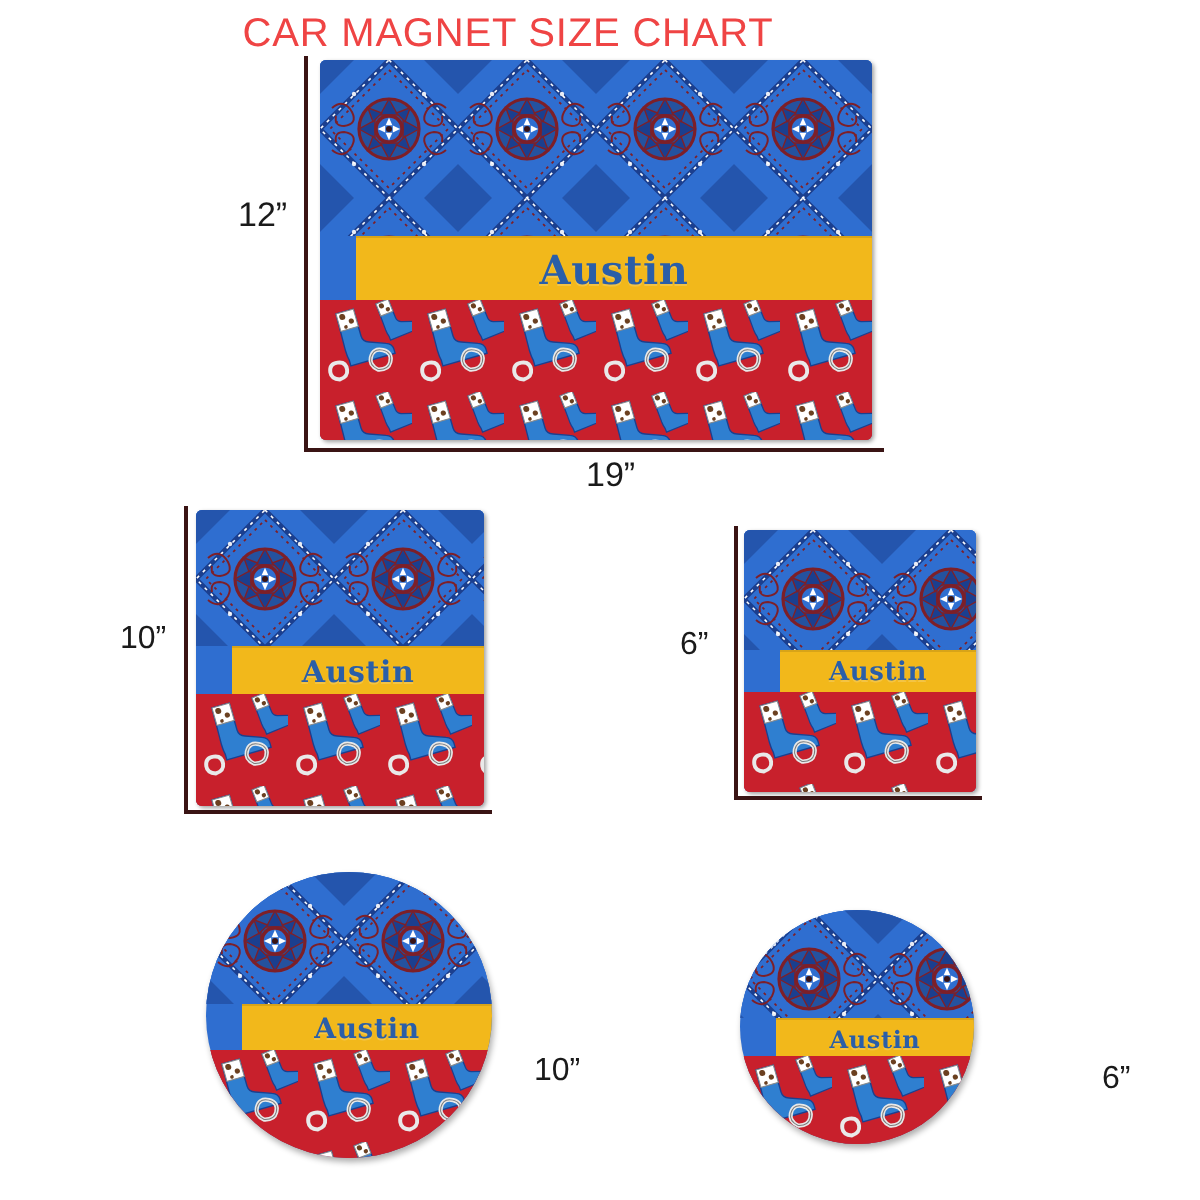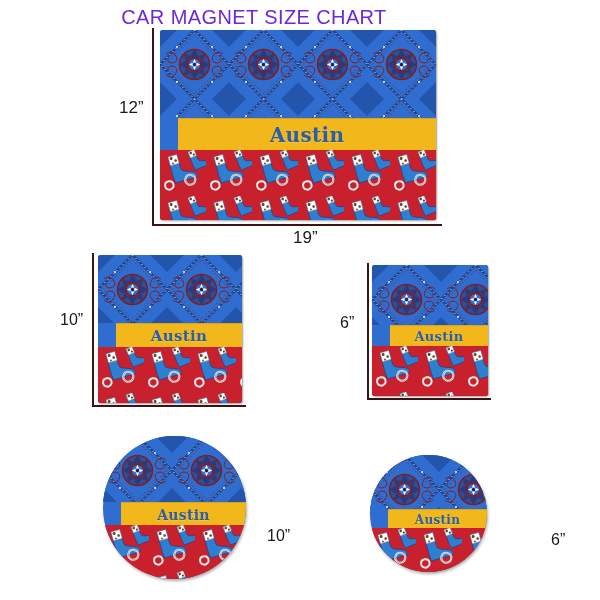--- a/index.html
+++ b/index.html
@@ -20,21 +20,21 @@
   #page-title {
     position: absolute;
     top: 6px;
     left: 0;
     width: 508px;
     text-align: center;
     font-family: "Liberation Sans", sans-serif;
     font-size: 20px;
     font-weight: 400;
     letter-spacing: 0.4px;
-    color: #6d28d9;
+    color: #ef4444;
   }
 
   
   .dim-label {
     position: absolute;
     font-family: "Liberation Sans", sans-serif;
     color: #1a1a1a;
     white-space: nowrap;
   }
 

